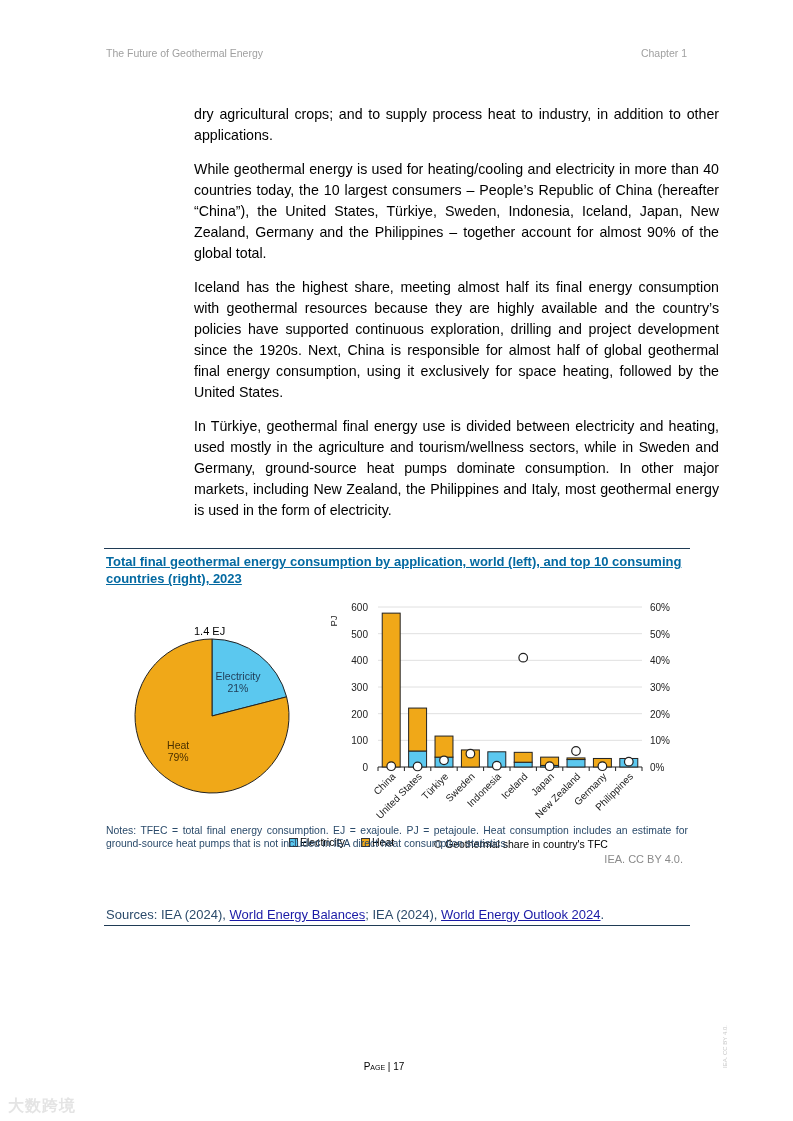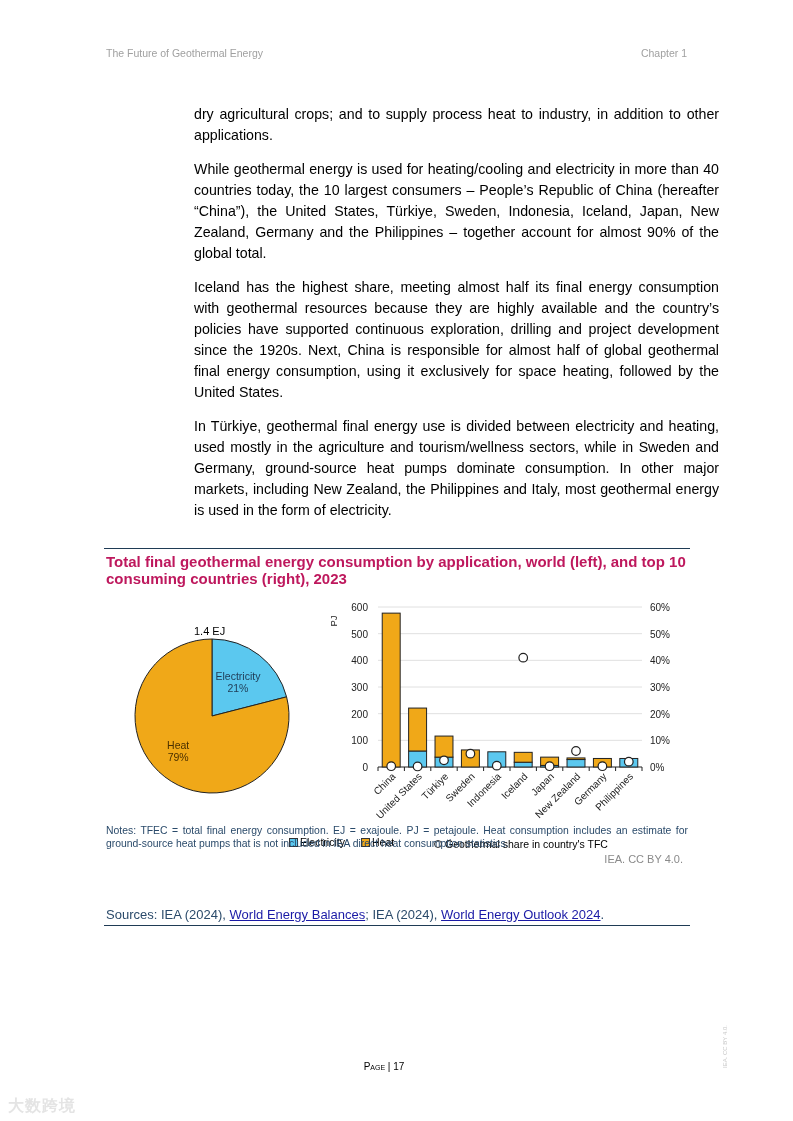--- a/index.html
+++ b/index.html
@@ -3,21 +3,21 @@
 <meta charset="utf-8">
 <style>
   html, body { margin: 0; padding: 0; background: #ffffff; }
   body { width: 793px; height: 1121px; position: relative; overflow: hidden; font-family: "Liberation Sans", sans-serif; color: #000; }
   .hdr { position: absolute; top: 47px; font-size: 10.5px; color: #a0a0a0; }
   .hdr.left { left: 106px; }
   .hdr.right { right: 106px; }
   .body-text { position: absolute; left: 162px; width: 525px; top: 104px; font-size: 14.2px; line-height: 21px; text-align: justify; margin-left: 32px; }
   .body-text p { margin: 0 0 13px 0; }
   .fig-rule { position: absolute; left: 104px; width: 586px; height: 1px; background: #1f3b55; }
-  .fig-title { position: absolute; left: 106px; top: 553px; width: 580px; font-size: 15px; font-weight: bold; color: #be185d; line-height: 17px; }
+  .fig-title { position: absolute; left: 106px; top: 553px; width: 580px; font-size: 13px; font-weight: bold; color: #0369a1; line-height: 17px; text-decoration: underline; }
   .pie-label-total { position: absolute; left: 194px; top: 601px; font-size: 11px; margin-top: 24px; }
   svg text { font-family: "Liberation Sans", sans-serif; }
   .legend { position: absolute; top: 836px; font-size: 10.5px; display: flex; align-items: center; }
   .legend .sw { width: 7px; height: 7px; border: 1px solid #333; display: inline-block; margin-right: 2px; }
   .credit { position: absolute; right: 110px; top: 853px; font-size: 11px; color: #8a8a8a; }
   .notes { position: absolute; left: 106px; top: 824px; width: 582px; font-size: 10.4px; color: #2a4a6a; line-height: 13px; text-align: justify; }
   .sources { position: absolute; left: 106px; top: 907px; font-size: 13px; color: #2a4a6a; }
   .sources a { color: #1a1aa6; text-decoration: underline; }
   .page-num { position: absolute; left: 0; width: 768px; top: 1061px; text-align: center; font-size: 10px; }
   .page-num .sc { font-variant: small-caps; }

